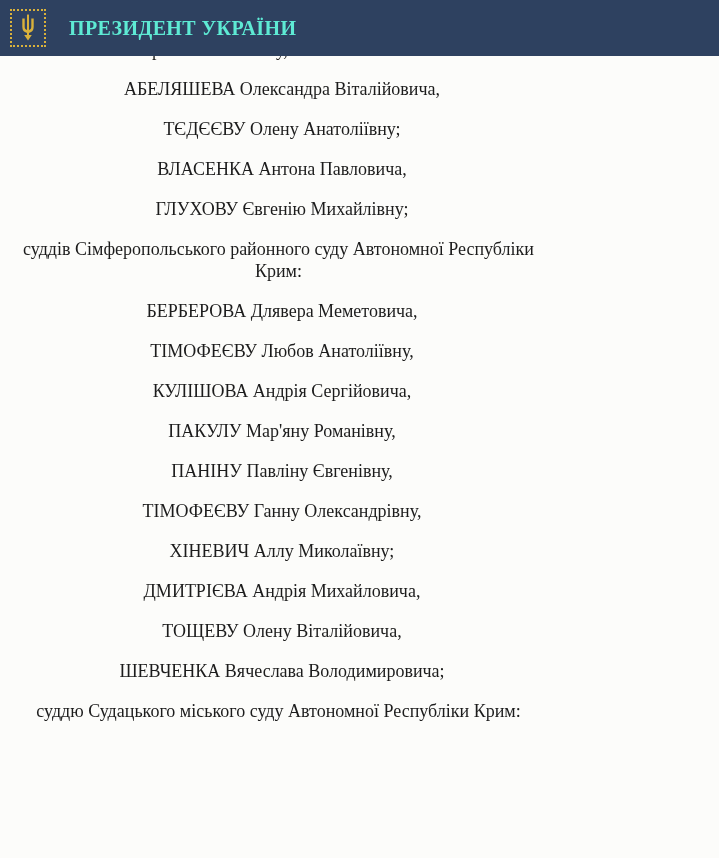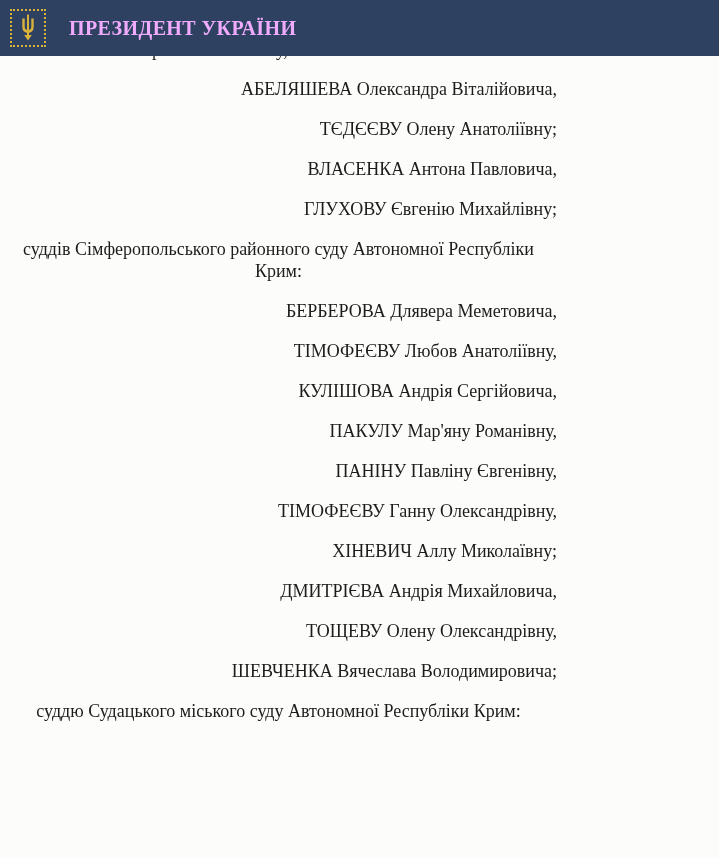--- a/index.html
+++ b/index.html
@@ -31,21 +31,21 @@
     background: #2e4160;
     display: flex;
     align-items: center;
     justify-content: center;
     flex: 0 0 auto;
   }
   .emblem-box svg {
     display: block;
   }
   .header-title {
-    color: #f0abfc;
+    color: #5eead4;
     font-weight: bold;
     font-size: 20px;
     letter-spacing: 0.4px;
     margin-left: 23px;
     white-space: nowrap;
   }
 
   
   .doc-content {
     width: 557px;
@@ -73,21 +73,21 @@
     margin: 0 0 18px 0;
     font-size: 18px;
     line-height: 22px;
     text-align: center;
   }
   p.judge-name {
     margin: 0 0 18px 0;
     padding-left: 7px;
     font-size: 18px;
     line-height: 22px;
-    text-align: right;
+    text-align: center;
   }
 </style>
 </head>
 <body>
 
 <div class="header-bar">
   <div class="emblem-box">
     <span>
       <svg width="22" height="28" viewBox="0 0 40 56" aria-hidden="true">
         <path fill="#d9b13b" d="M11 2 h7 v30 c-2.8-0.9-4.6-3-4.6-6.6 V9 h-4.8 v17 c0 6.5 3.7 10.4 8.4 11.6 l1 0.25 V42 h-5.6 l7.6 11 7.6-11 H22 v-4.15 l1-0.25 c4.7-1.2 8.4-5.1 8.4-11.6 V9 h-4.8 v16.4 c0 3.6-1.8 5.7-4.6 6.6 V2 h-7 z"></path>
@@ -112,17 +112,17 @@
       <p class="judge-name">ГЛУХОВУ Євгенію Михайлівну;</p>
       <p class="court-heading">суддів Сімферопольського районного суду Автономної Республіки Крим:</p>
       <p class="judge-name">БЕРБЕРОВА Длявера Меметовича,</p>
       <p class="judge-name">ТІМОФЕЄВУ Любов Анатоліївну,</p>
       <p class="judge-name">КУЛІШОВА Андрія Сергійовича,</p>
       <p class="judge-name">ПАКУЛУ Мар'яну Романівну,</p>
       <p class="judge-name">ПАНІНУ Павліну Євгенівну,</p>
       <p class="judge-name">ТІМОФЕЄВУ Ганну Олександрівну,</p>
       <p class="judge-name">ХІНЕВИЧ Аллу Миколаївну;</p>
       <p class="judge-name">ДМИТРІЄВА Андрія Михайловича,</p>
-      <p class="judge-name">ТОЩЕВУ Олену Олександрівну,</p>
+      <p class="judge-name">ТОЩЕВУ Олену Віталійовича,</p>
       <p class="judge-name">ШЕВЧЕНКА Вячеслава Володимировича;</p>
       <p class="court-heading">суддю Судацького міського суду Автономної Республіки Крим:</p>
     </div>
 </div>
 
 </body></html>

